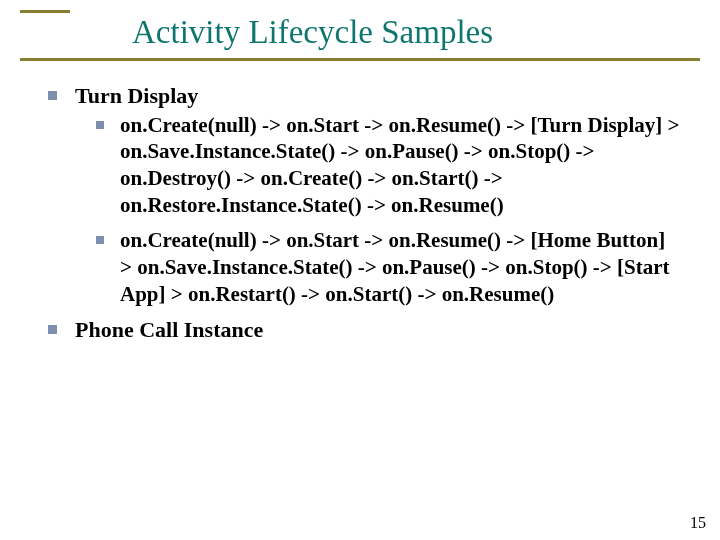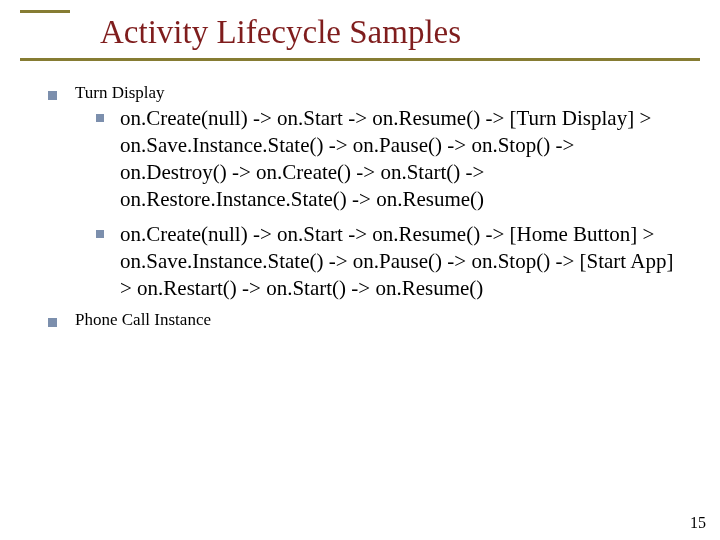--- a/index.html
+++ b/index.html
@@ -34,23 +34,23 @@
     width: 680px;
     height: 3px;
     background: #867c33;
     position: absolute;
     left: 20px;
     top: 58px;
   }
   .title-text {
     font-size: 33px;
     font-weight: normal;
-    color: #7f1d1d;
+    color: #0f766e;
     font-family: "Times New Roman", Times, serif;
-    margin-left: 80px;
+    margin-left: 112px;
     line-height: 1.05;
   }
   .body {
     position: absolute;
     top: 82px;
     left: 48px;
     right: 20px;
   }
   .lvl1 {
     display: flex;
@@ -58,40 +58,40 @@
   }
   .lvl1 .bullet {
     width: 9px;
     height: 9px;
     background: #7c8fad;
     flex: 0 0 auto;
     margin-top: 9px;
     margin-right: 18px;
   }
   .lvl1 .text {
-    font-size: 17px;
-    font-weight: normal;
+    font-size: 22px;
+    font-weight: bold;
     line-height: 1.25;
   }
   .lvl2 {
     display: flex;
     margin-left: 48px;
     margin-bottom: 8px;
   }
   .lvl2 .bullet {
     width: 8px;
     height: 8px;
     background: #7c8fad;
     flex: 0 0 auto;
     margin-top: 9px;
     margin-right: 16px;
   }
   .lvl2 .text {
     font-size: 21px;
-    font-weight: normal;
+    font-weight: bold;
     line-height: 1.28;
     max-width: 560px;
   }
   .page-num {
     position: absolute;
     right: 14px;
     bottom: 8px;
     font-size: 16px;
     color: #000;
     font-family: "Times New Roman", Times, serif;

